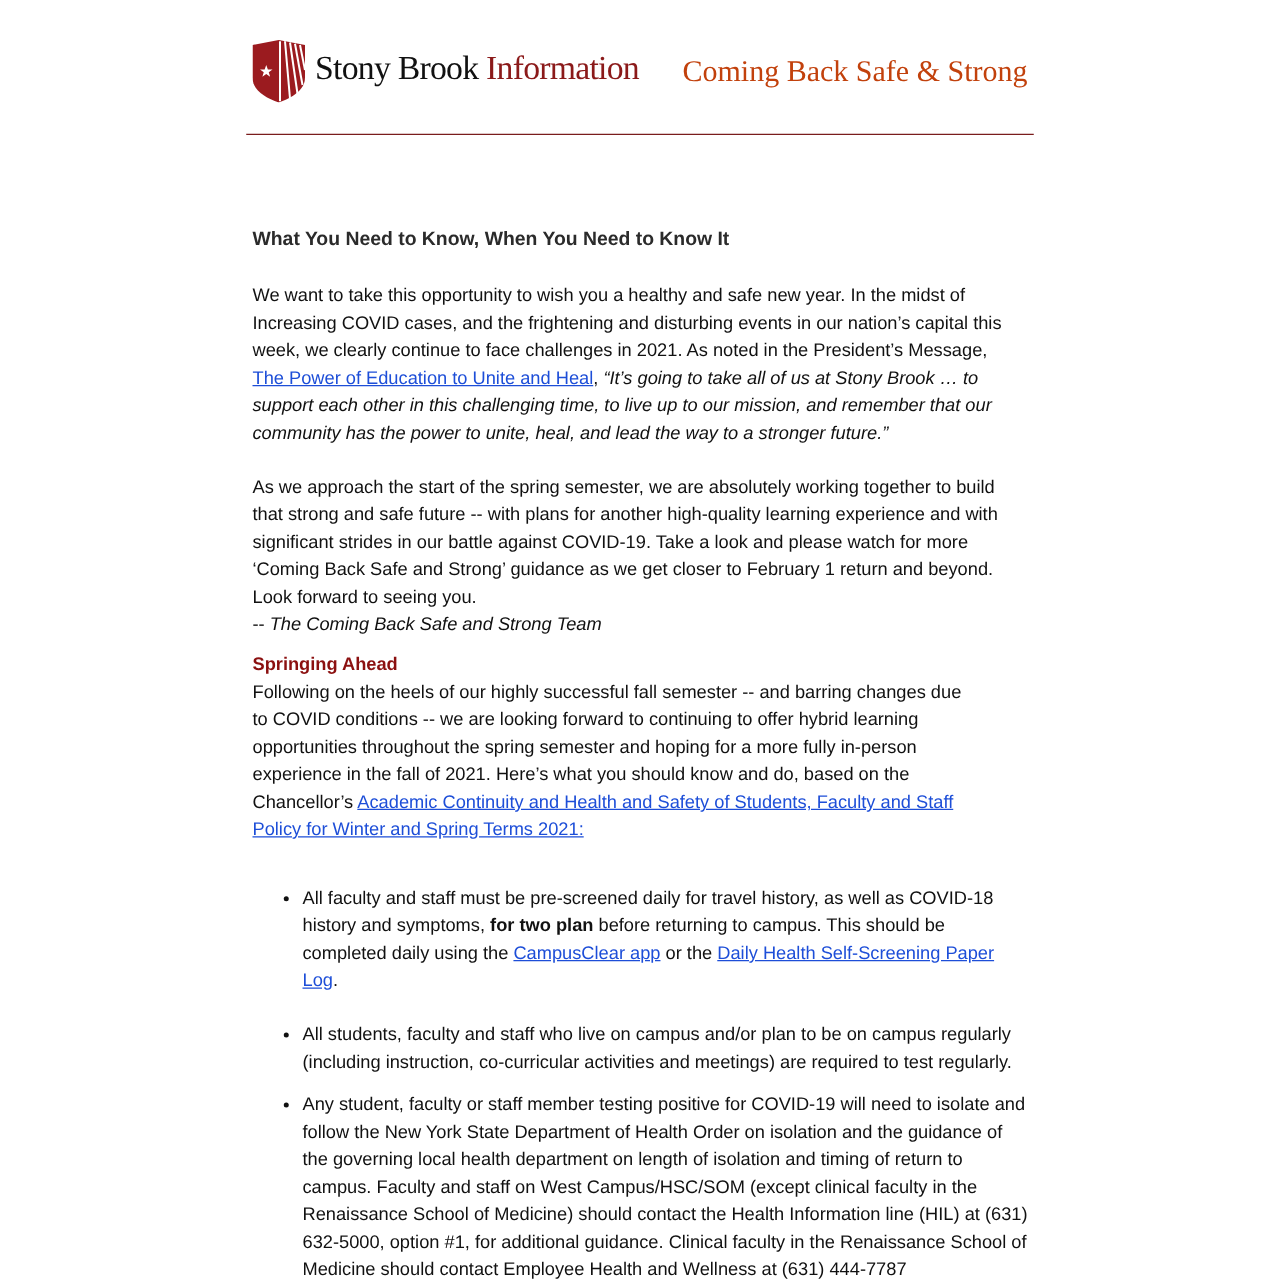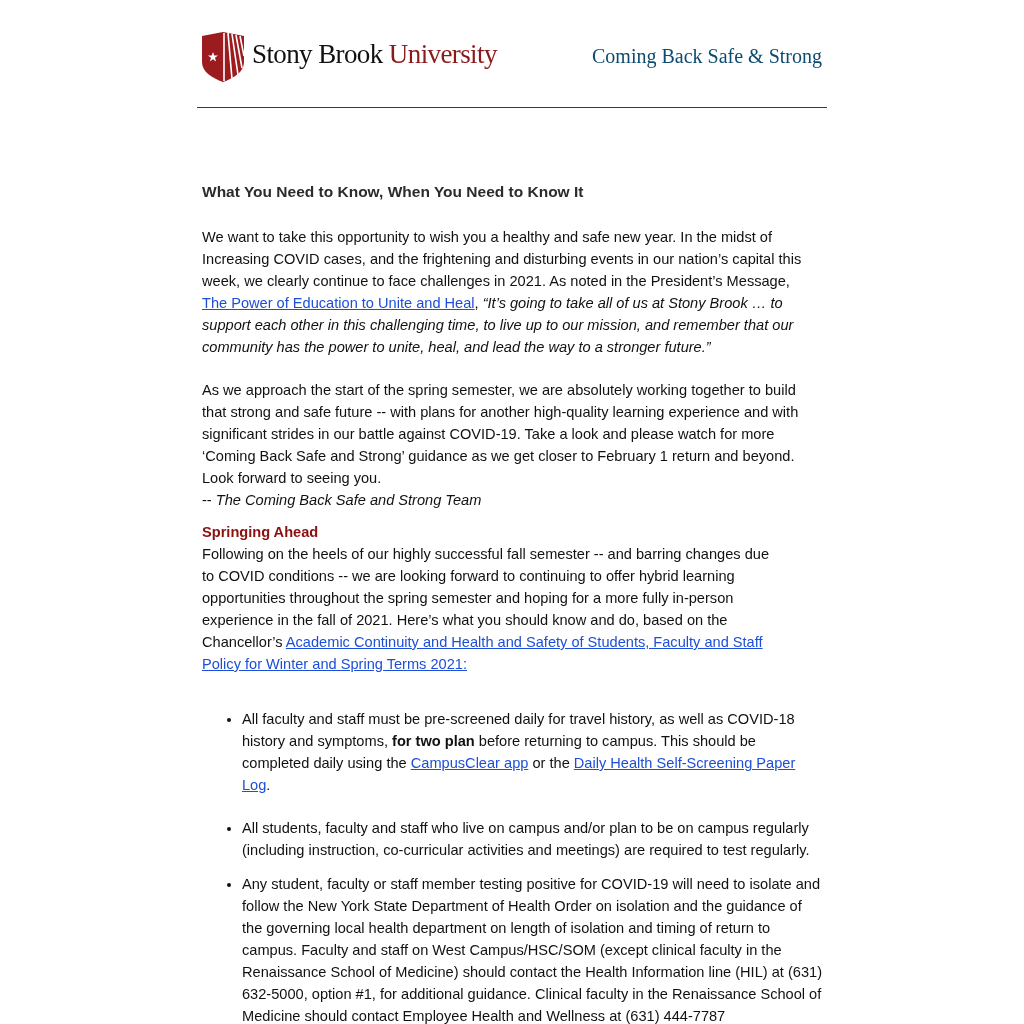--- a/index.html
+++ b/index.html
@@ -49,22 +49,22 @@
       margin-top: -6px;
     }
     .wordmark .univ {
       color: #8b1a1a;
     }
     .tagline {
       position: absolute;
       right: 5px;
       top: 45px;
       font-family: "Liberation Serif", serif;
-      font-size: 20px;
-      color: #0c4a6e;
+      font-size: 24px;
+      color: #c2410c;
     }
     .rule {
       position: absolute;
       left: 0;
       top: 107px;
       width: 630px;
       height: 1px;
       background: #7a1c1c;
     }
     .content {
@@ -118,21 +118,21 @@
         <path d="M0 4 L21 0 L42 4 L42 30 C42 40 32 46 21 50 C10 46 0 40 0 30 Z" fill="#9b1b1f"></path>
         <g stroke="#ffffff" stroke-width="1.6">
           <line x1="22" y1="1" x2="22" y2="49"></line>
           <line x1="26" y1="1" x2="30" y2="47"></line>
           <line x1="30" y1="2" x2="36" y2="43"></line>
           <line x1="34" y1="3" x2="40" y2="36"></line>
           <line x1="38" y1="4" x2="42" y2="24"></line>
         </g>
         <polygon points="11,20 12.3,23.6 16,23.6 13,25.8 14.1,29.4 11,27.2 7.9,29.4 9,25.8 6,23.6 9.7,23.6" fill="#ffffff"></polygon>
       </svg>
-      <div class="wordmark"><span>Stony Brook </span><span class="univ">University</span></div>
+      <div class="wordmark"><span>Stony Brook </span><span class="univ">Information</span></div>
     </div>
     <div class="tagline">Coming Back Safe &amp; Strong</div>
     <div class="rule"></div>
   </div>
 
   <div class="content">
     <h1 class="title">
       <br>
       <span>What You Need to Know, When You Need to Know It</span>
     </h1>

